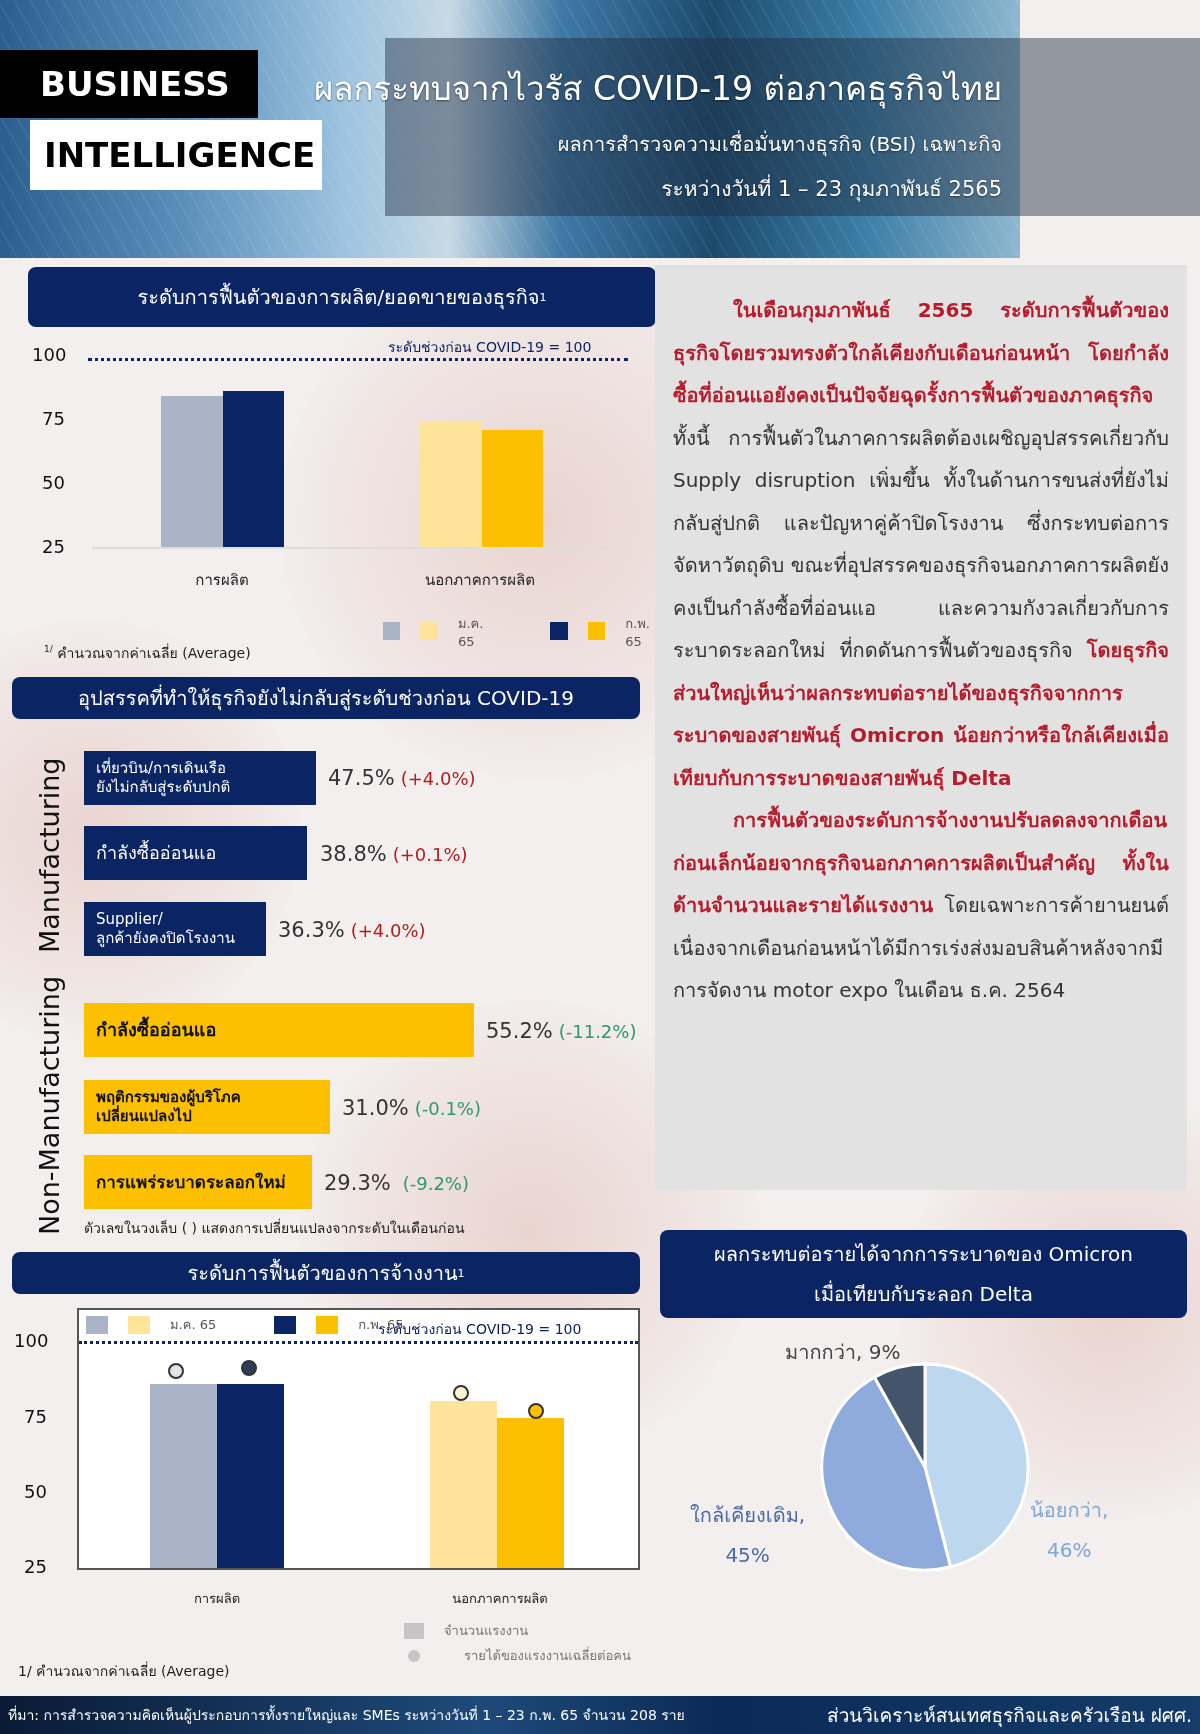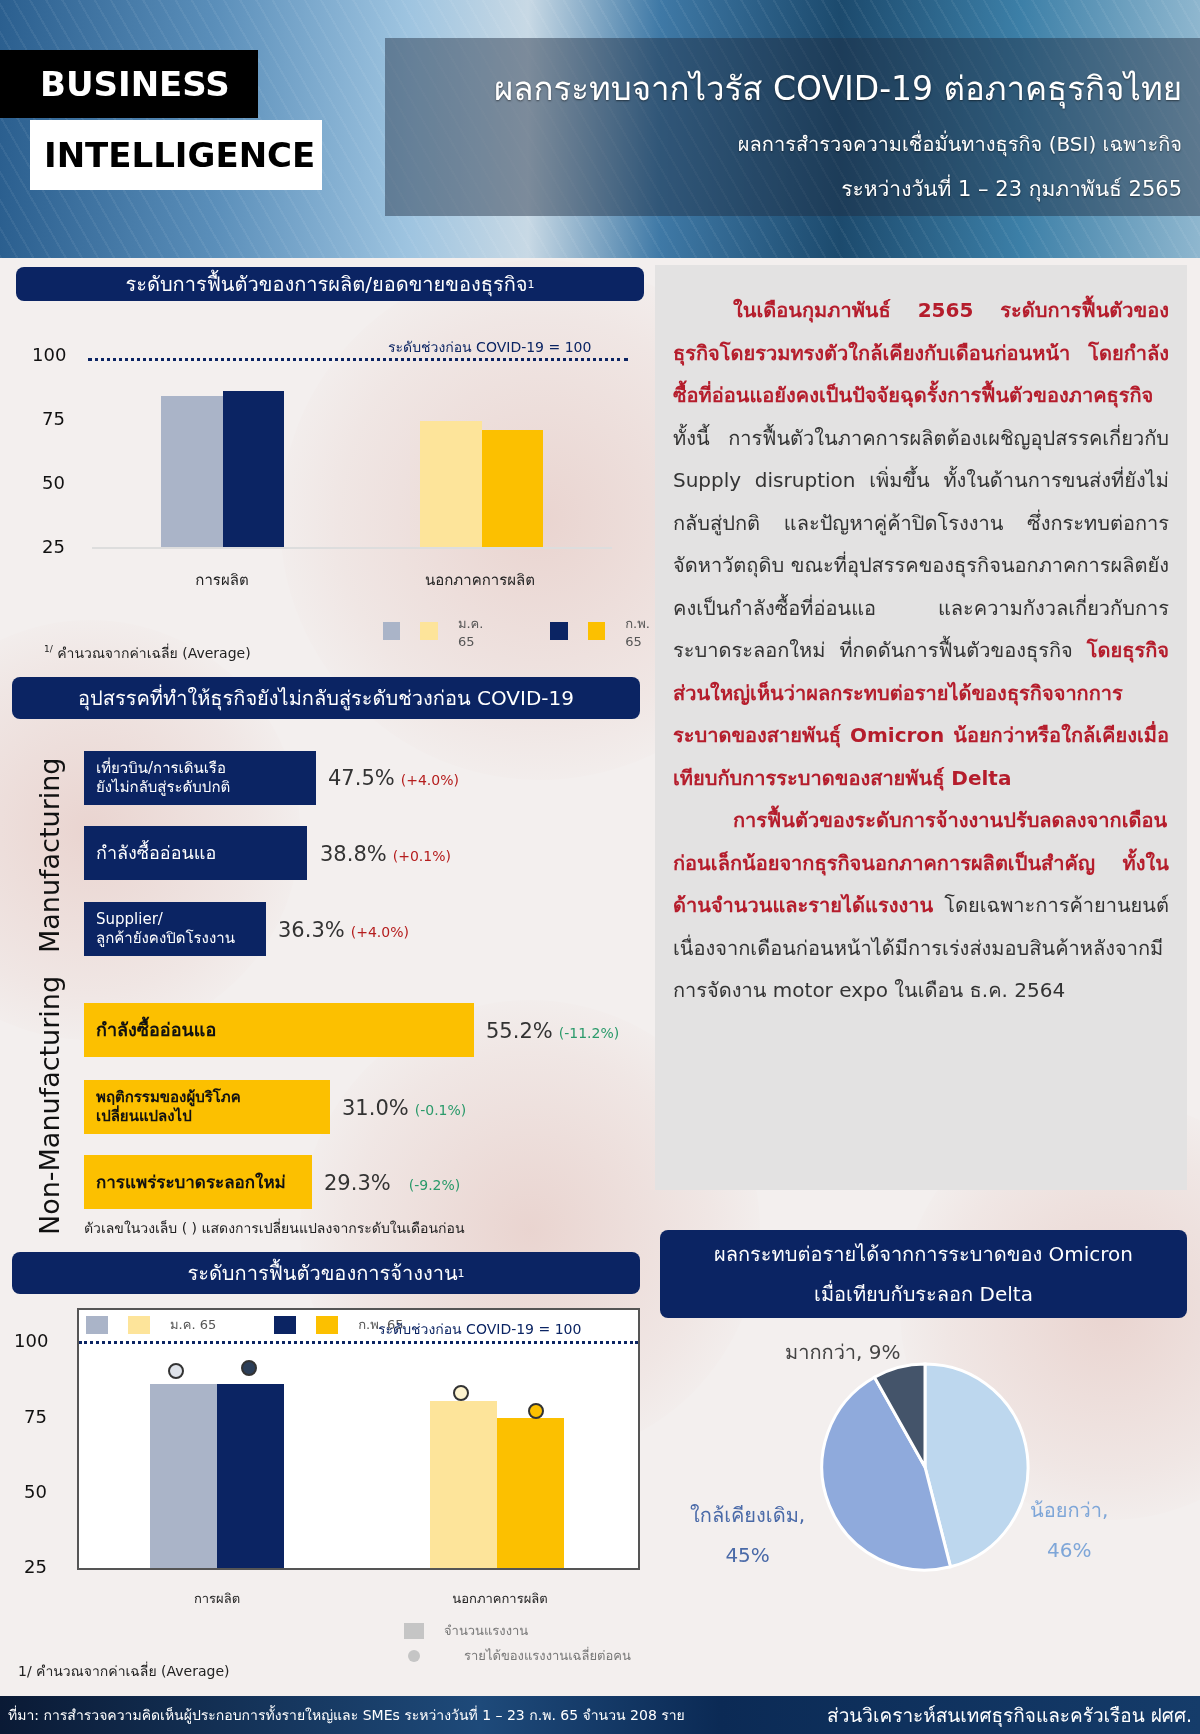--- a/index.html
+++ b/index.html
@@ -7,21 +7,21 @@
     width: 1200px; height: 1734px; position: relative; overflow: hidden;
     font-family: "DejaVu Sans", sans-serif;
     background: #f3efee;
   }
   .bg-blob {
     position: absolute; border-radius: 50%;
     background: radial-gradient(circle, rgba(190,90,70,0.18) 0%, rgba(190,90,70,0.06) 55%, rgba(190,90,70,0) 75%);
   }
   
   .header {
-    position: absolute; left: 0; top: 0; width: 1200px; height: 258px;
+    position: absolute; left: 0; top: 0; width: 1020px; height: 258px;
     background:
       linear-gradient(100deg, rgba(10,40,90,0.0) 30%, rgba(10,40,90,0.0) 100%),
       repeating-linear-gradient(60deg, rgba(255,255,255,0.06) 0 2px, rgba(0,0,0,0) 2px 14px),
       linear-gradient(90deg, #2b5f8f 0%, #5b8fba 18%, #9ec4e0 34%, #c8d9e5 44%, #3f79a6 55%, #1c4a6d 70%, #3c7fa7 85%, #8fb7cf 100%);
   }
   .header-glass {
     position: absolute; left: 385px; top: 38px; width: 815px; height: 178px;
     background: rgba(30,45,65,0.45);
   }
   .brand-1 {
@@ -61,21 +61,21 @@
     position: absolute; font-size: 27px; color: #111;
     transform: rotate(-90deg); transform-origin: left top; white-space: nowrap;
   }
   .obar {
     position: absolute; display: flex; align-items: center; padding-left: 12px;
     font-size: 16px; line-height: 1.3;
   }
   .obar.navy { background: #0b2463; color: #fff; }
   .obar.gold { background: #fcc000; color: #111; font-weight: bold; }
   .oval { position: absolute; font-size: 21px; color: #333; }
-  .ochg { font-size: 14px; margin-left: 6px; }
+  .ochg { font-size: 18px; margin-left: 6px; }
   .ochg.up { color: #b51d1d; }
   .ochg.down { color: #2a9a6a; }
 
   
   .frame { position: absolute; border: 2px solid #555; background: #fff; }
   .circle { position: absolute; width: 16px; height: 16px; border-radius: 50%; border: 2px solid #333; }
 
   
   .panel {
     position: absolute; left: 655px; top: 265px; width: 532px; height: 925px;
@@ -106,21 +106,21 @@
 
 <div class="header">
   <div class="header-glass"></div>
   <div class="brand-1">BUSINESS</div>
   <div class="brand-2">INTELLIGENCE</div>
   <div class="h-title">ผลกระทบจากไวรัส COVID-19 ต่อภาคธุรกิจไทย</div>
   <div class="h-sub1">ผลการสำรวจความเชื่อมั่นทางธุรกิจ (BSI) เฉพาะกิจ</div>
   <div class="h-sub2">ระหว่างวันที่ 1 – 23 กุมภาพันธ์ 2565</div>
 </div>
 
-<div class="sec-bar" style="left:16px;top:267px;width:628px;height:34px;">
+<div class="sec-bar" style="left:28px;top:267px;width:628px;height:60px;">
   <span>ระดับการฟื้นตัวของการผลิต/ยอดขายของธุรกิจ</span>
     <sup>1</sup>
 </div>
 
 <div class="c1">
   <div class="ytick" style="left:32px;top:44px;">100</div>
   <div class="ytick" style="left:42px;top:108px;">75</div>
   <div class="ytick" style="left:42px;top:172px;">50</div>
   <div class="ytick" style="left:42px;top:236px;">25</div>
   <div class="ref-label" style="left:388px;top:36px;">ระดับช่วงก่อน COVID-19 = 100</div>
@@ -187,21 +187,21 @@
   <span>เปลี่ยนแปลงไป</span>
 </div>
 <div class="oval" style="left:342px;top:1096px;">
   <span>31.0%</span><span class="ochg down" style="">(-0.1%)</span>
 </div>
 
 <div class="obar gold" style="left:84px;top:1155px;width:228px;height:54px;font-size:17px;">
   <span>การแพร่ระบาดระลอกใหม่</span>
 </div>
 <div class="oval" style="left:324px;top:1171px;">
-  <span>29.3%</span><span class="ochg down" style="margin-left:18px;">(-9.2%)</span>
+  <span>29.3%</span><span class="ochg down" style="margin-left:12px;">(-9.2%)</span>
 </div>
 
 <div class="foot" style="left:84px;top:1217px;font-size:14px;">ตัวเลขในวงเล็บ ( ) แสดงการเปลี่ยนแปลงจากระดับในเดือนก่อน</div>
 
 <div class="sec-bar" style="left:12px;top:1252px;width:628px;height:42px;">
   <span>ระดับการฟื้นตัวของการจ้างงาน</span>
     <sup>1</sup>
 </div>
 
 <div class="frame" style="left:77px;top:1308px;width:563px;height:262px;"></div>

